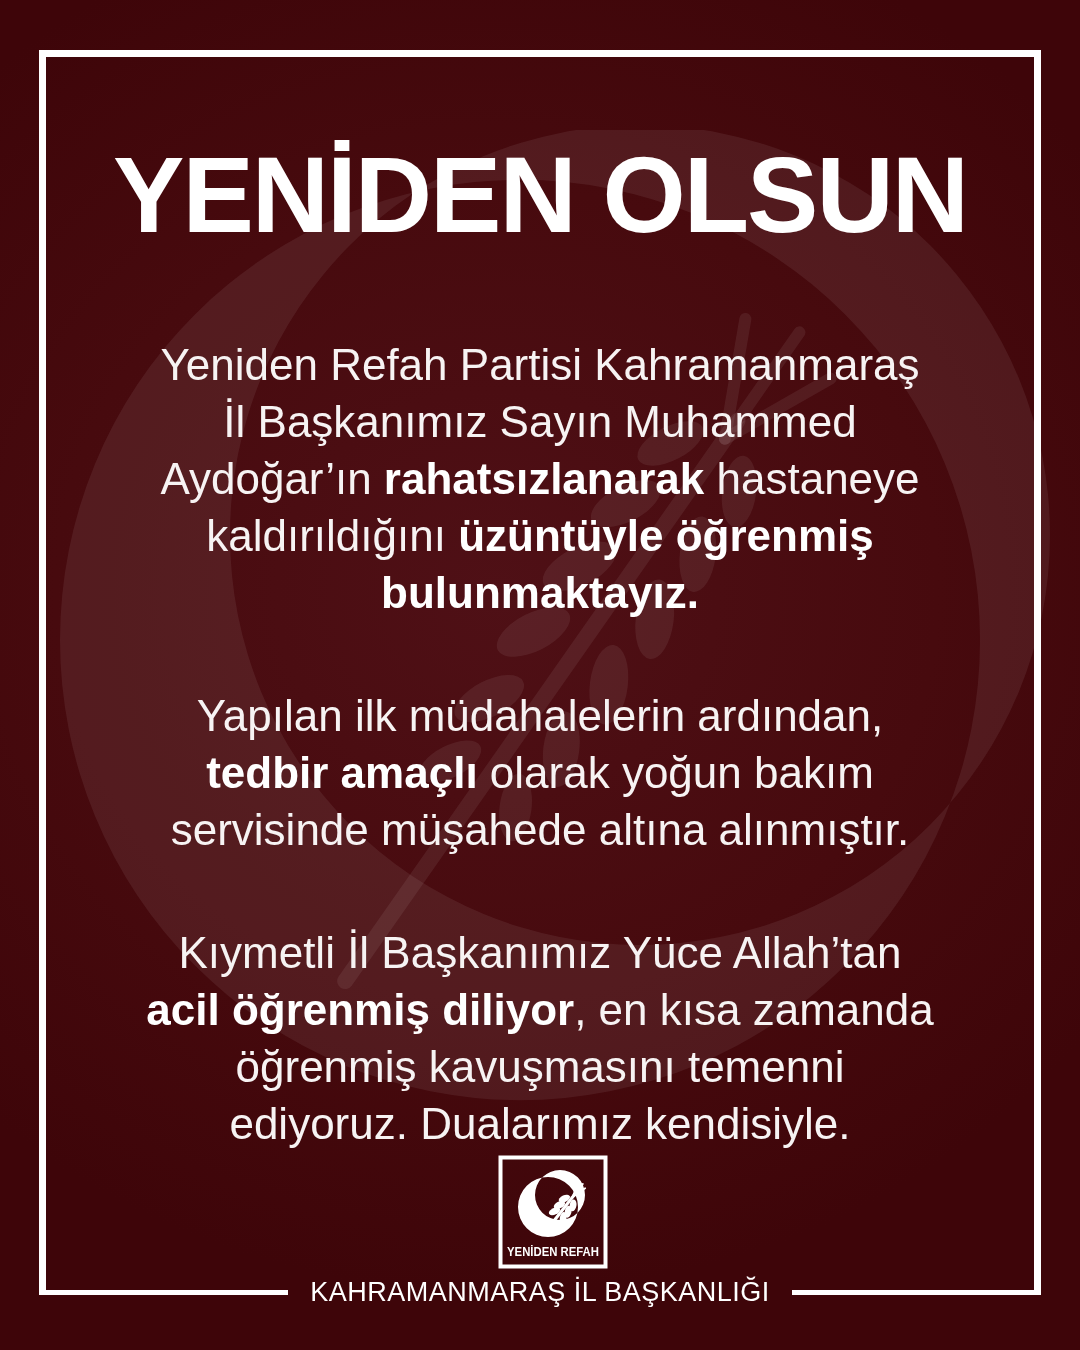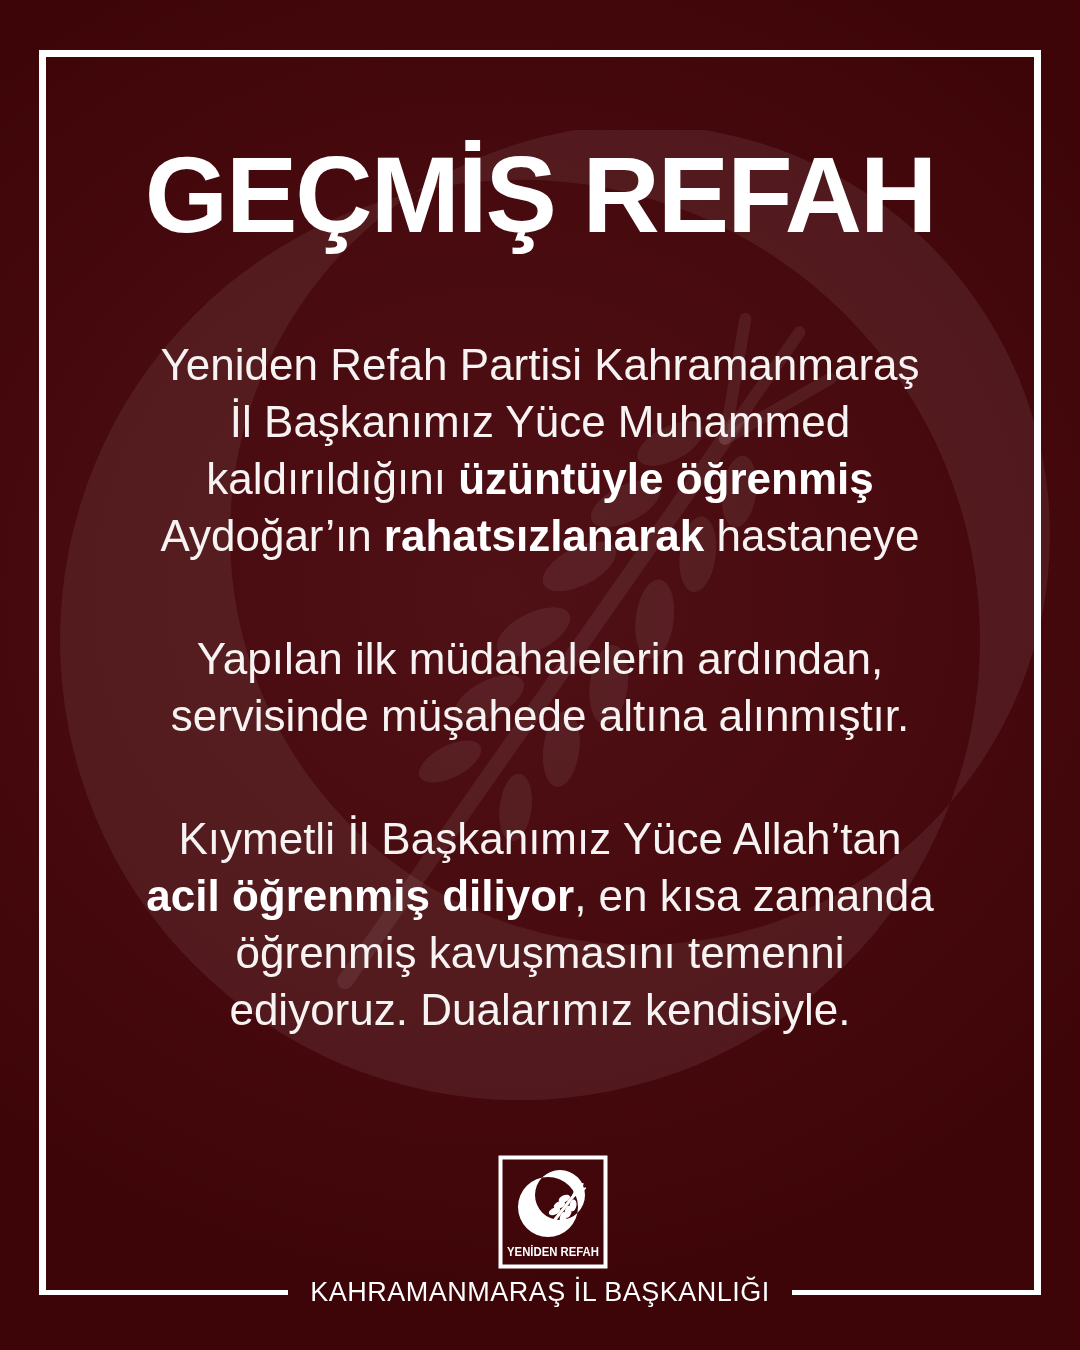--- a/index.html
+++ b/index.html
@@ -118,31 +118,33 @@
           <line x1="0" y1="-270" x2="-52" y2="-380"></line>
           <line x1="0" y1="-285" x2="0" y2="-400"></line>
           <line x1="0" y1="-270" x2="52" y2="-380"></line>
         </g>
       </g>
     </g>
   </svg>
 
   <div class="frame"></div>
 
-  <h1 class="title">GEÇMİŞ REFAH</h1>
+  <h1 class="title">YENİDEN OLSUN</h1>
 
   <div class="body-text">
       <div class="para">
         <div class="line"><span>Yeniden Refah Partisi Kahramanmaraş</span></div>
-        <div class="line"><span>İl Başkanımız Yüce Muhammed</span></div>
+        <div class="line"><span>İl Başkanımız Sayın Muhammed</span></div>
+        <div class="line"><span>Aydoğar’ın </span><span class="b">rahatsızlanarak</span><span> hastaneye</span></div>
         <div class="line"><span>kaldırıldığını </span><span class="b">üzüntüyle öğrenmiş</span></div>
-        <div class="line"><span>Aydoğar’ın </span><span class="b">rahatsızlanarak</span><span> hastaneye</span></div>
+        <div class="line"><span class="b">bulunmaktayız.</span></div>
       </div>
       <div class="para">
         <div class="line"><span>Yapılan ilk müdahalelerin ardından,</span></div>
+        <div class="line"><span class="b">tedbir amaçlı</span><span> olarak yoğun bakım</span></div>
         <div class="line"><span>servisinde müşahede altına alınmıştır.</span></div>
       </div>
       <div class="para">
         <div class="line"><span>Kıymetli İl Başkanımız Yüce Allah’tan</span></div>
         <div class="line"><span class="b">acil öğrenmiş diliyor</span><span>, en kısa zamanda</span></div>
         <div class="line"><span>öğrenmiş kavuşmasını temenni</span></div>
         <div class="line"><span>ediyoruz. Dualarımız kendisiyle.</span></div>
       </div>
     </div>
 

